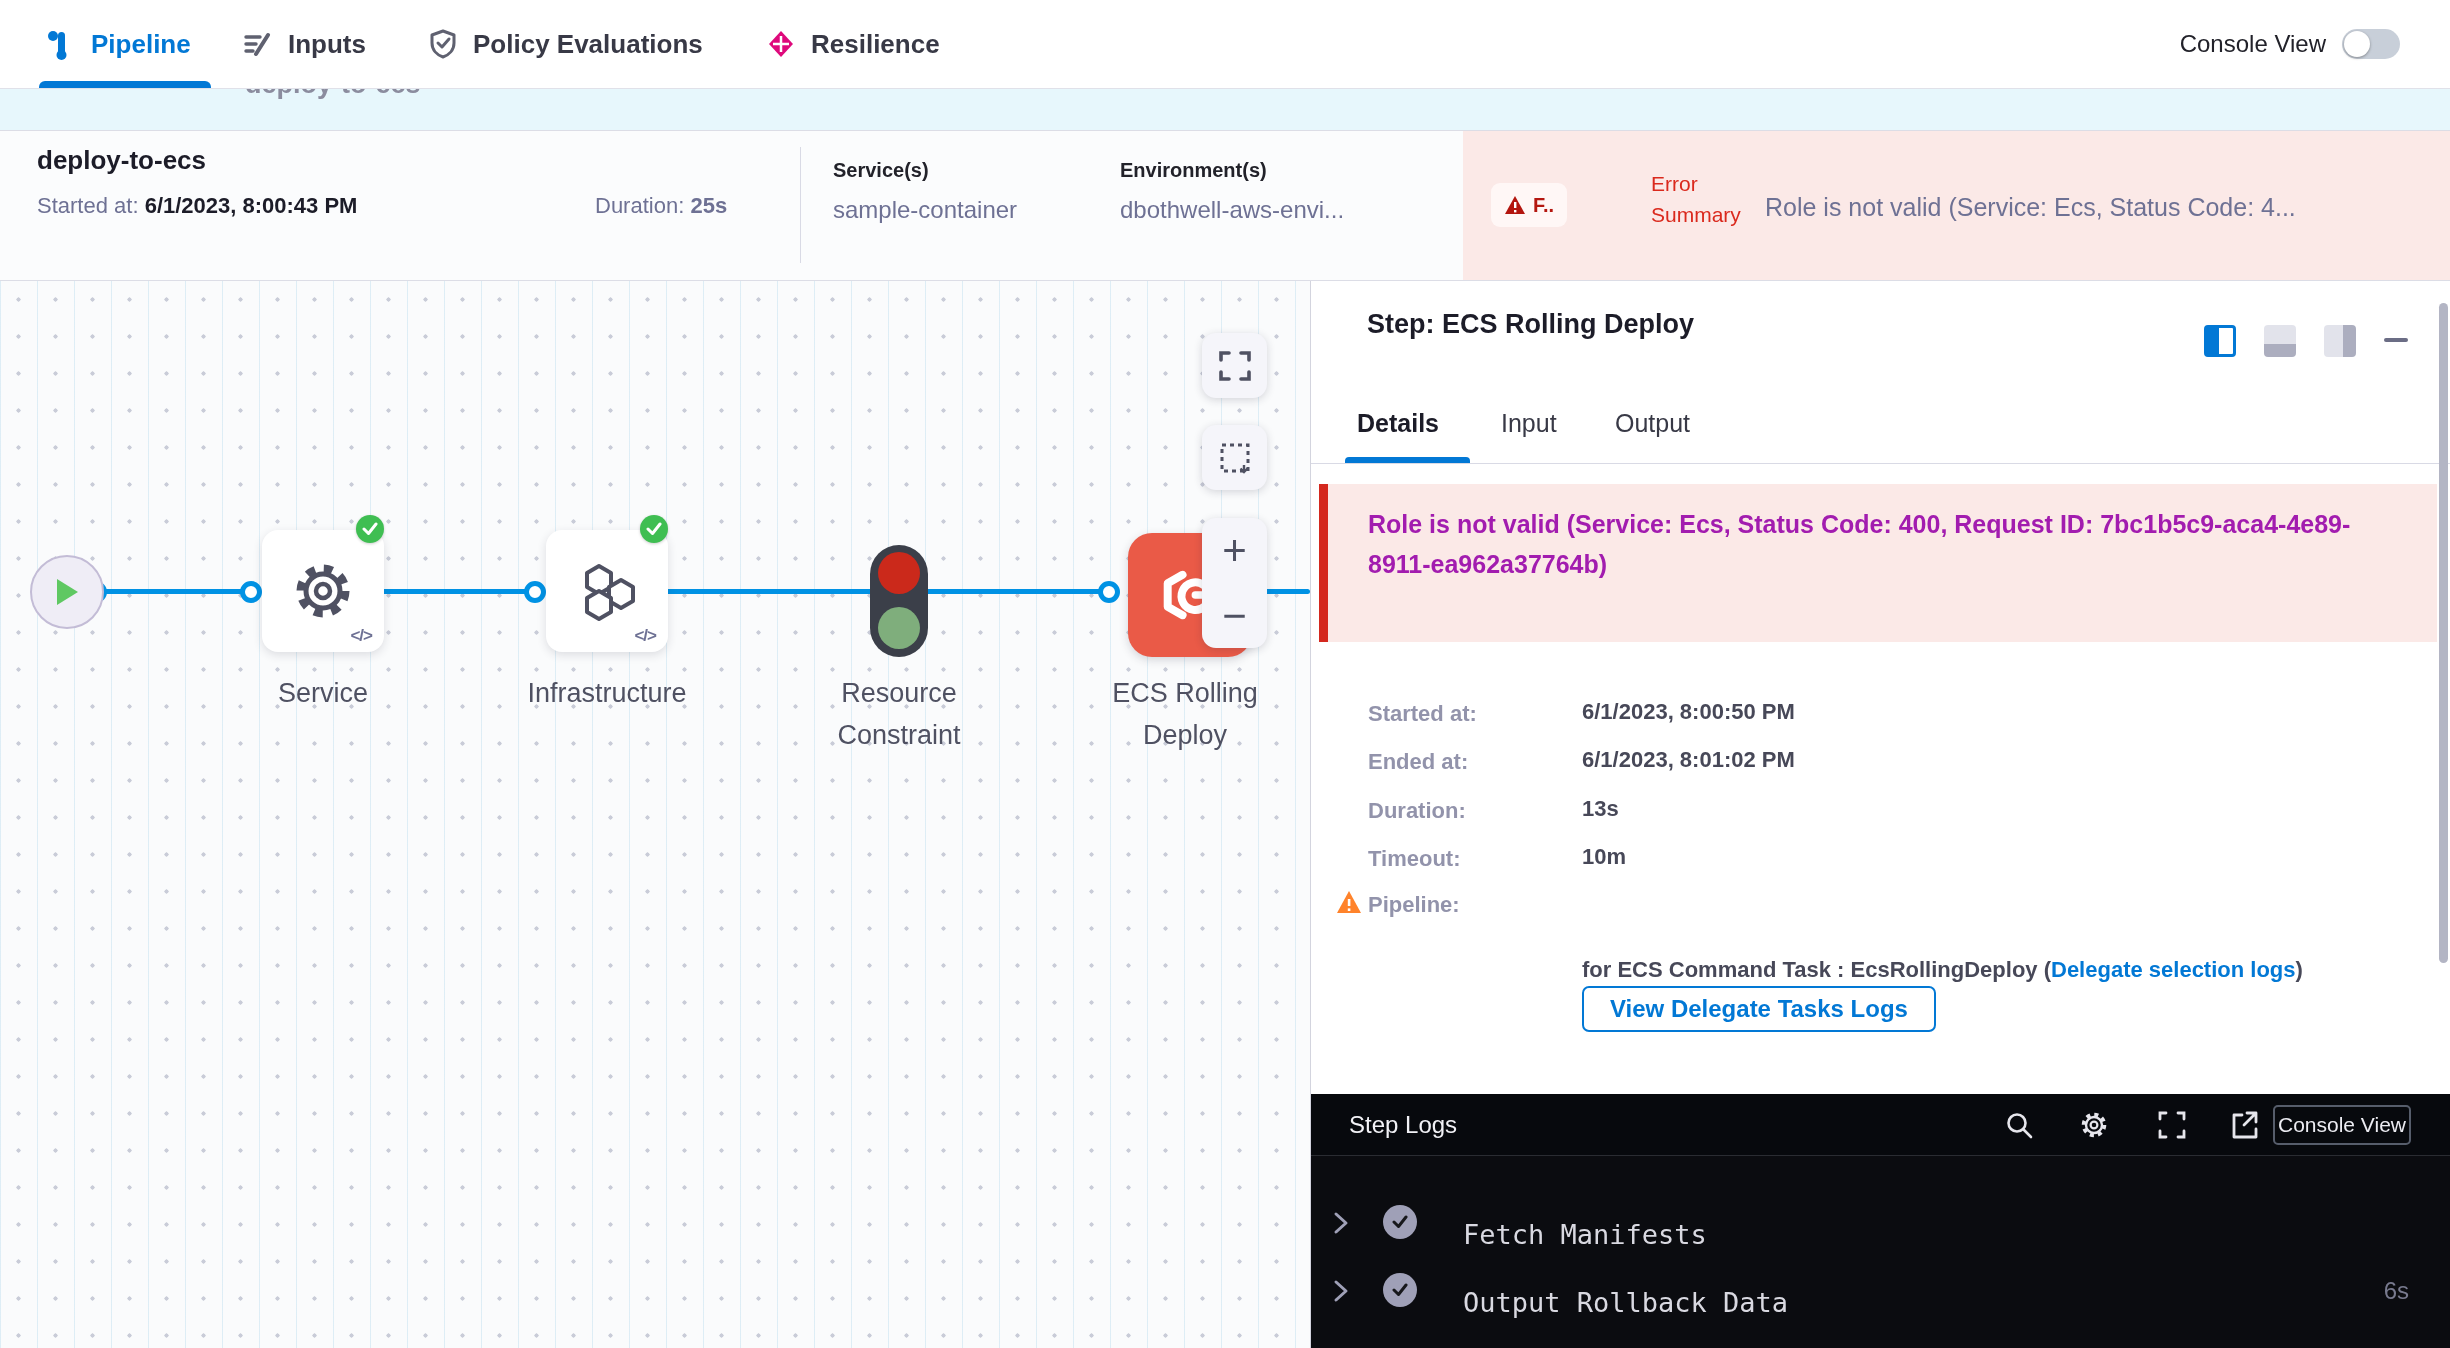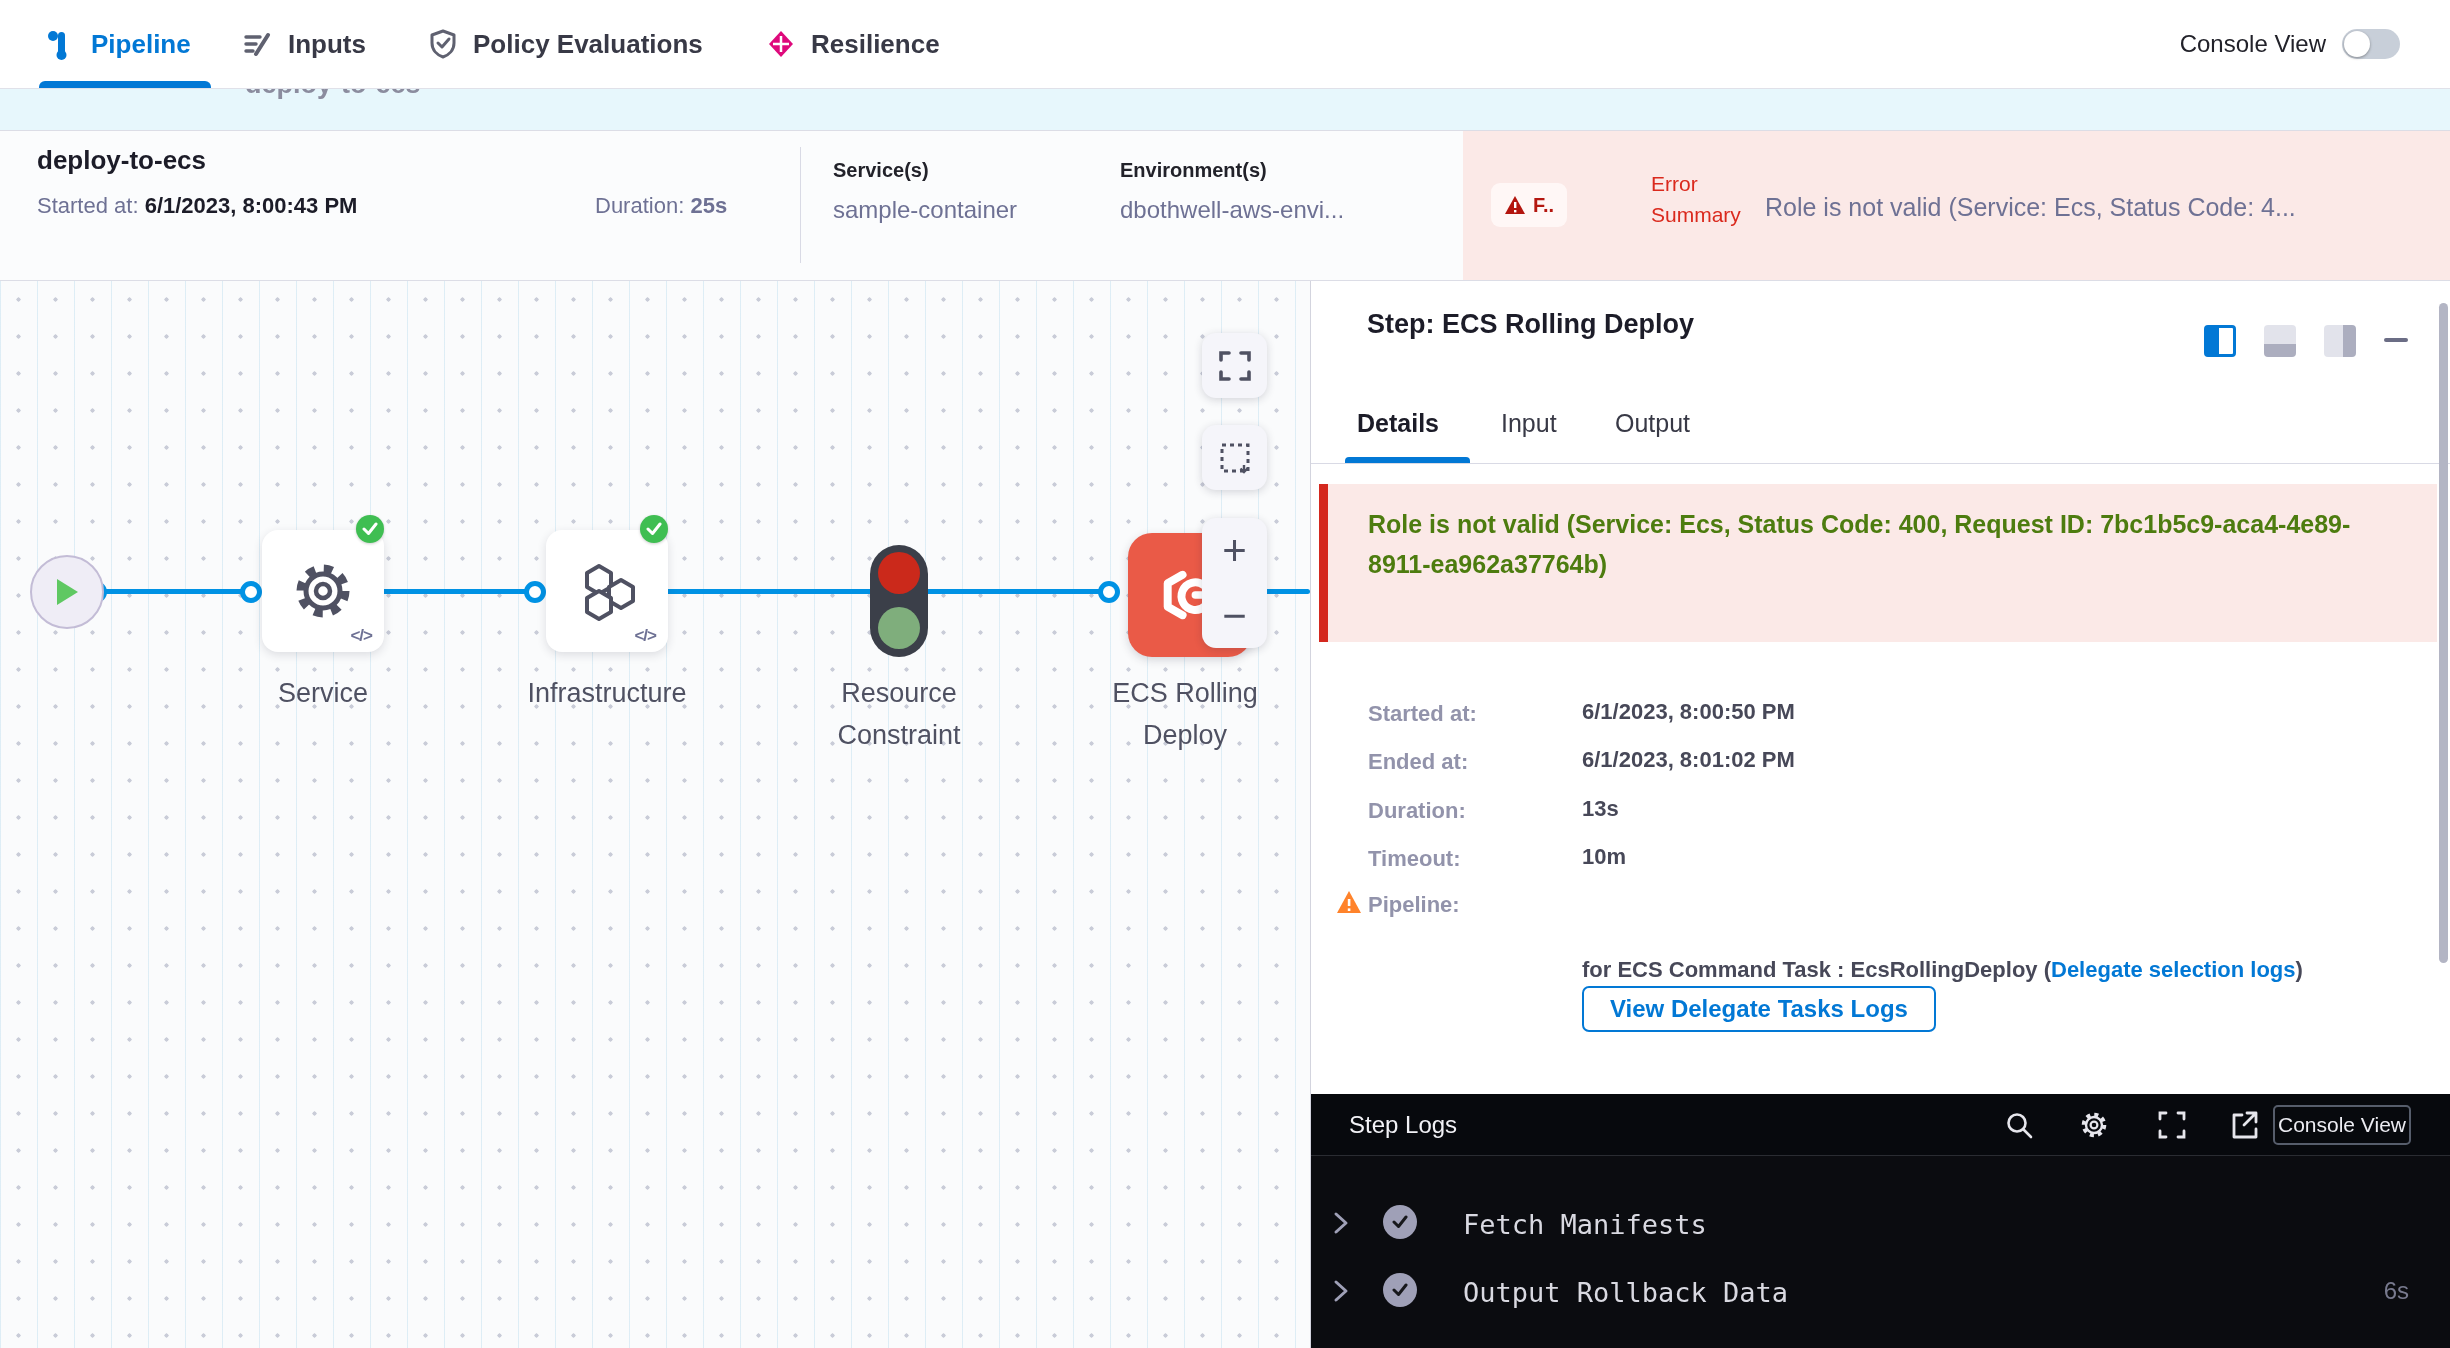--- a/index.html
+++ b/index.html
@@ -72,38 +72,38 @@
   .layout-icon { position:absolute; top:44px; width:32px; height:32px; border-radius:4px; cursor:pointer; }
   #layout-split { left:893px; border:3px solid #0278D5; background:linear-gradient(to right,#0278D5 48%,#fff 48%); }
   #layout-bottom { left:953px; background:linear-gradient(to bottom,#E2E3EB 60%,#ACAEBF 60%); }
   #layout-right { left:1013px; background:linear-gradient(to right,#E2E3EB 58%,#ACAEBF 58%); }
   #panel-minimize { position:absolute; left:1073px; top:57px; width:24px; height:4px; background:#6B6D85; border-radius:2px; cursor:pointer; }
   .ptab { position:absolute; top:128px; font-size:25px; color:#383946; cursor:pointer; }
   .ptab.active { font-weight:700; color:#1C1C28; }
   #ptab-underline { left:34px; top:176px; width:125px; height:6px; background:#0278D5; border-radius:4px 4px 0 0; position:absolute; }
   #ptab-divider { left:0; top:182px; width:1140px; height:1px; background:#D9DAE5; position:absolute; }
   #step-error-banner { left:8px; top:203px; width:1118px; height:158px; background:#FBE9E7; border-left:9px solid #D4281E; position:absolute; }
-  #step-error-banner .msg { position:absolute; left:40px; top:20px; width:1040px; font-size:25px; font-weight:700; color:#4d7c0f; line-height:40px; }
+  #step-error-banner .msg { position:absolute; left:40px; top:20px; width:1040px; font-size:25px; font-weight:700; color:#a21caf; line-height:40px; }
   .detail-label { position:absolute; left:57px; font-size:22px; font-weight:600; color:#9293AB; }
   .detail-value { position:absolute; left:271px; font-size:22px; font-weight:700; color:#474858; }
   .delegate-line { position:absolute; left:271px; width:830px; font-size:22px; font-weight:700; color:#474858; line-height:32px; }
   .delegate-line a { color:#0278D5; font-weight:600; text-decoration:none; cursor:pointer; }
   #view-logs-btn { position:absolute; left:271px; top:705px; height:46px; padding:0 26px; background:#fff; border:2px solid #0278D5; border-radius:7px; color:#0278D5; font-size:24px; font-weight:600; display:flex; align-items:center; cursor:pointer; font-family:inherit; }
   #panel-scrollbar { position:absolute; right:2px; top:22px; width:9px; height:660px; background:#B3B5C4; border-radius:5px; cursor:pointer; }
 
   
   #step-logs { position:absolute; left:0; top:813px; width:1140px; height:254px; background:#0B0C10; }
   #logs-header { position:absolute; left:0; top:0; width:1140px; height:62px; background:#07090D; border-bottom:1px solid #2A2C32; }
   #logs-title { position:absolute; left:38px; top:17px; font-size:24px; color:#F2F2F6; }
   .log-hicon { position:absolute; top:16px; width:30px; height:30px; cursor:pointer; }
   #logs-console-btn { position:absolute; left:962px; top:11px; width:138px; height:40px; border:2px solid #565D6B; border-radius:5px; background:transparent; color:#ECECF2; font-size:21px; display:flex; align-items:center; justify-content:center; cursor:pointer; font-family:inherit; }
   .log-row { position:absolute; left:0; width:1140px; height:48px; cursor:pointer; }
   .log-chevron { position:absolute; left:22px; top:12px; }
   .log-check { position:absolute; left:72px; top:6px; width:34px; height:34px; border-radius:50%; background:#9FA0B7; display:flex; align-items:center; justify-content:center; }
-  .log-name { position:absolute; left:152px; top:10px; font-family:"DejaVu Sans Mono","Liberation Mono",monospace; font-size:27px; color:#D9D9E1; }
+  .log-name { position:absolute; left:152px; top:20px; font-family:"DejaVu Sans Mono","Liberation Mono",monospace; font-size:27px; color:#D9D9E1; }
   .log-duration { position:absolute; right:42px; top:10px; font-size:24px; color:#787A8E; }
 </style>
 </head>
 <body>
 
 <div id="app">
 
   <div id="topbar" class="abs">
     <div class="top-tab active" style="left:45px">
       <svg width="32" height="32" viewBox="0 0 32 32">

